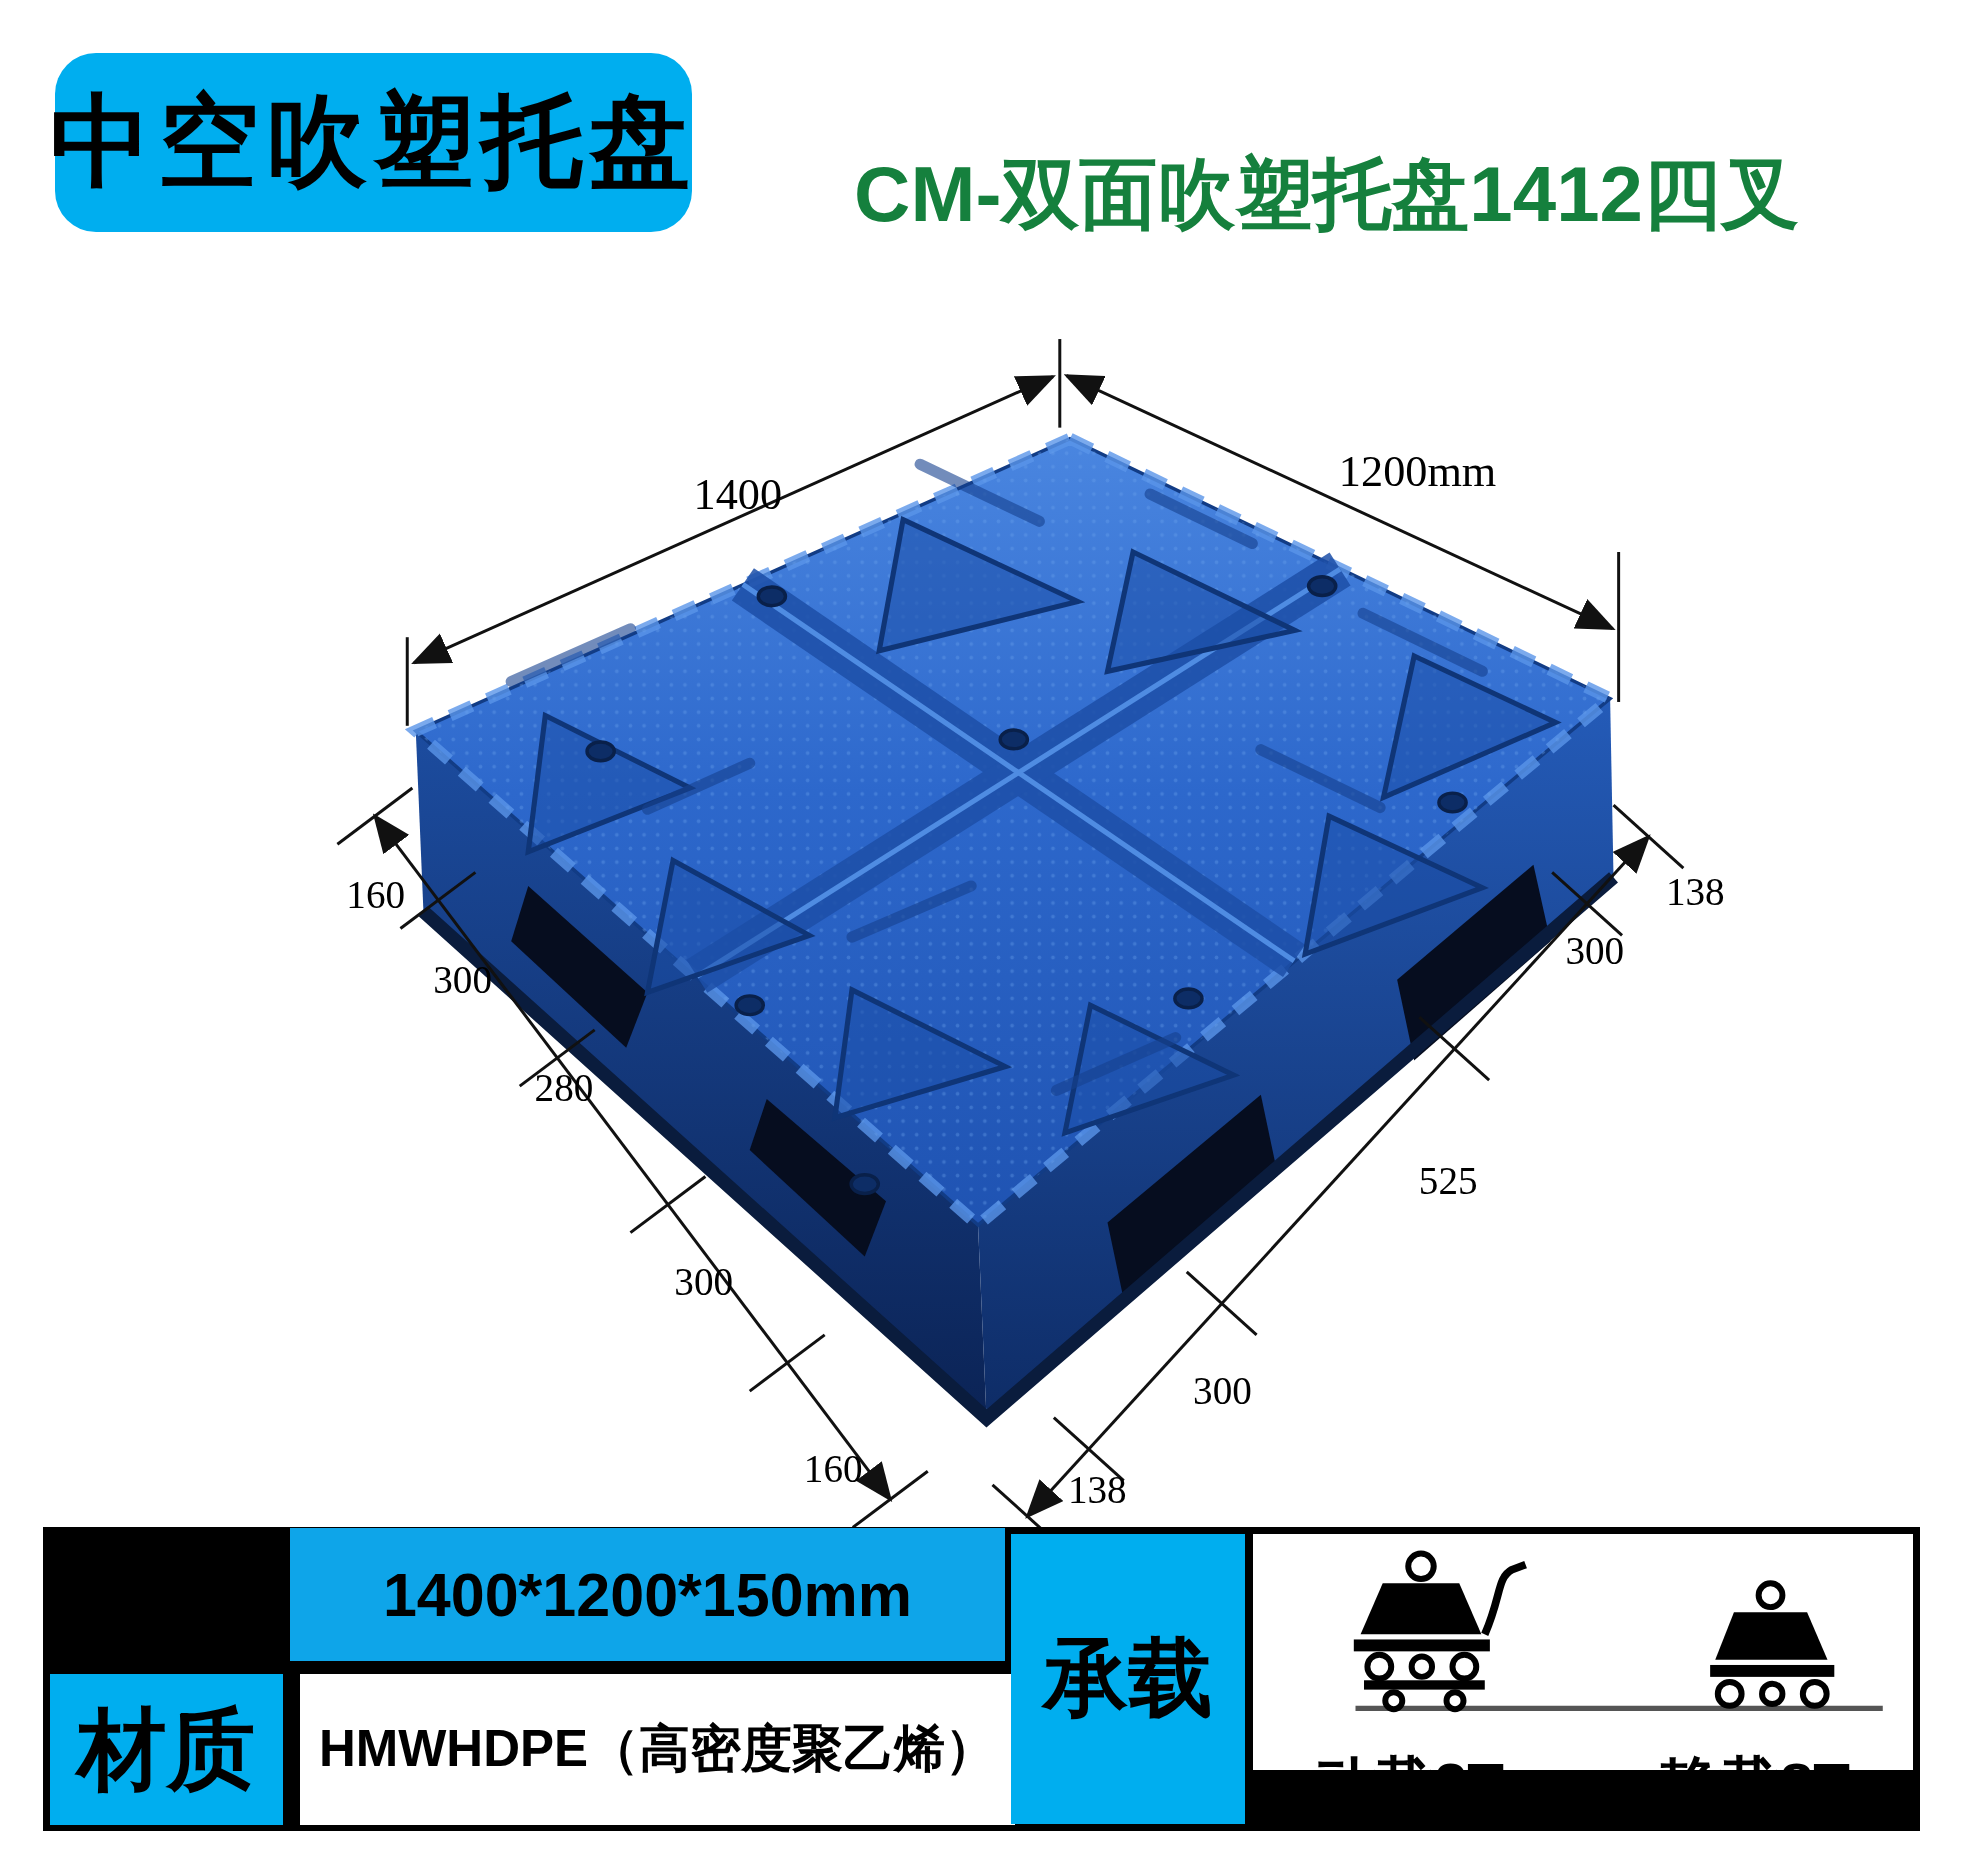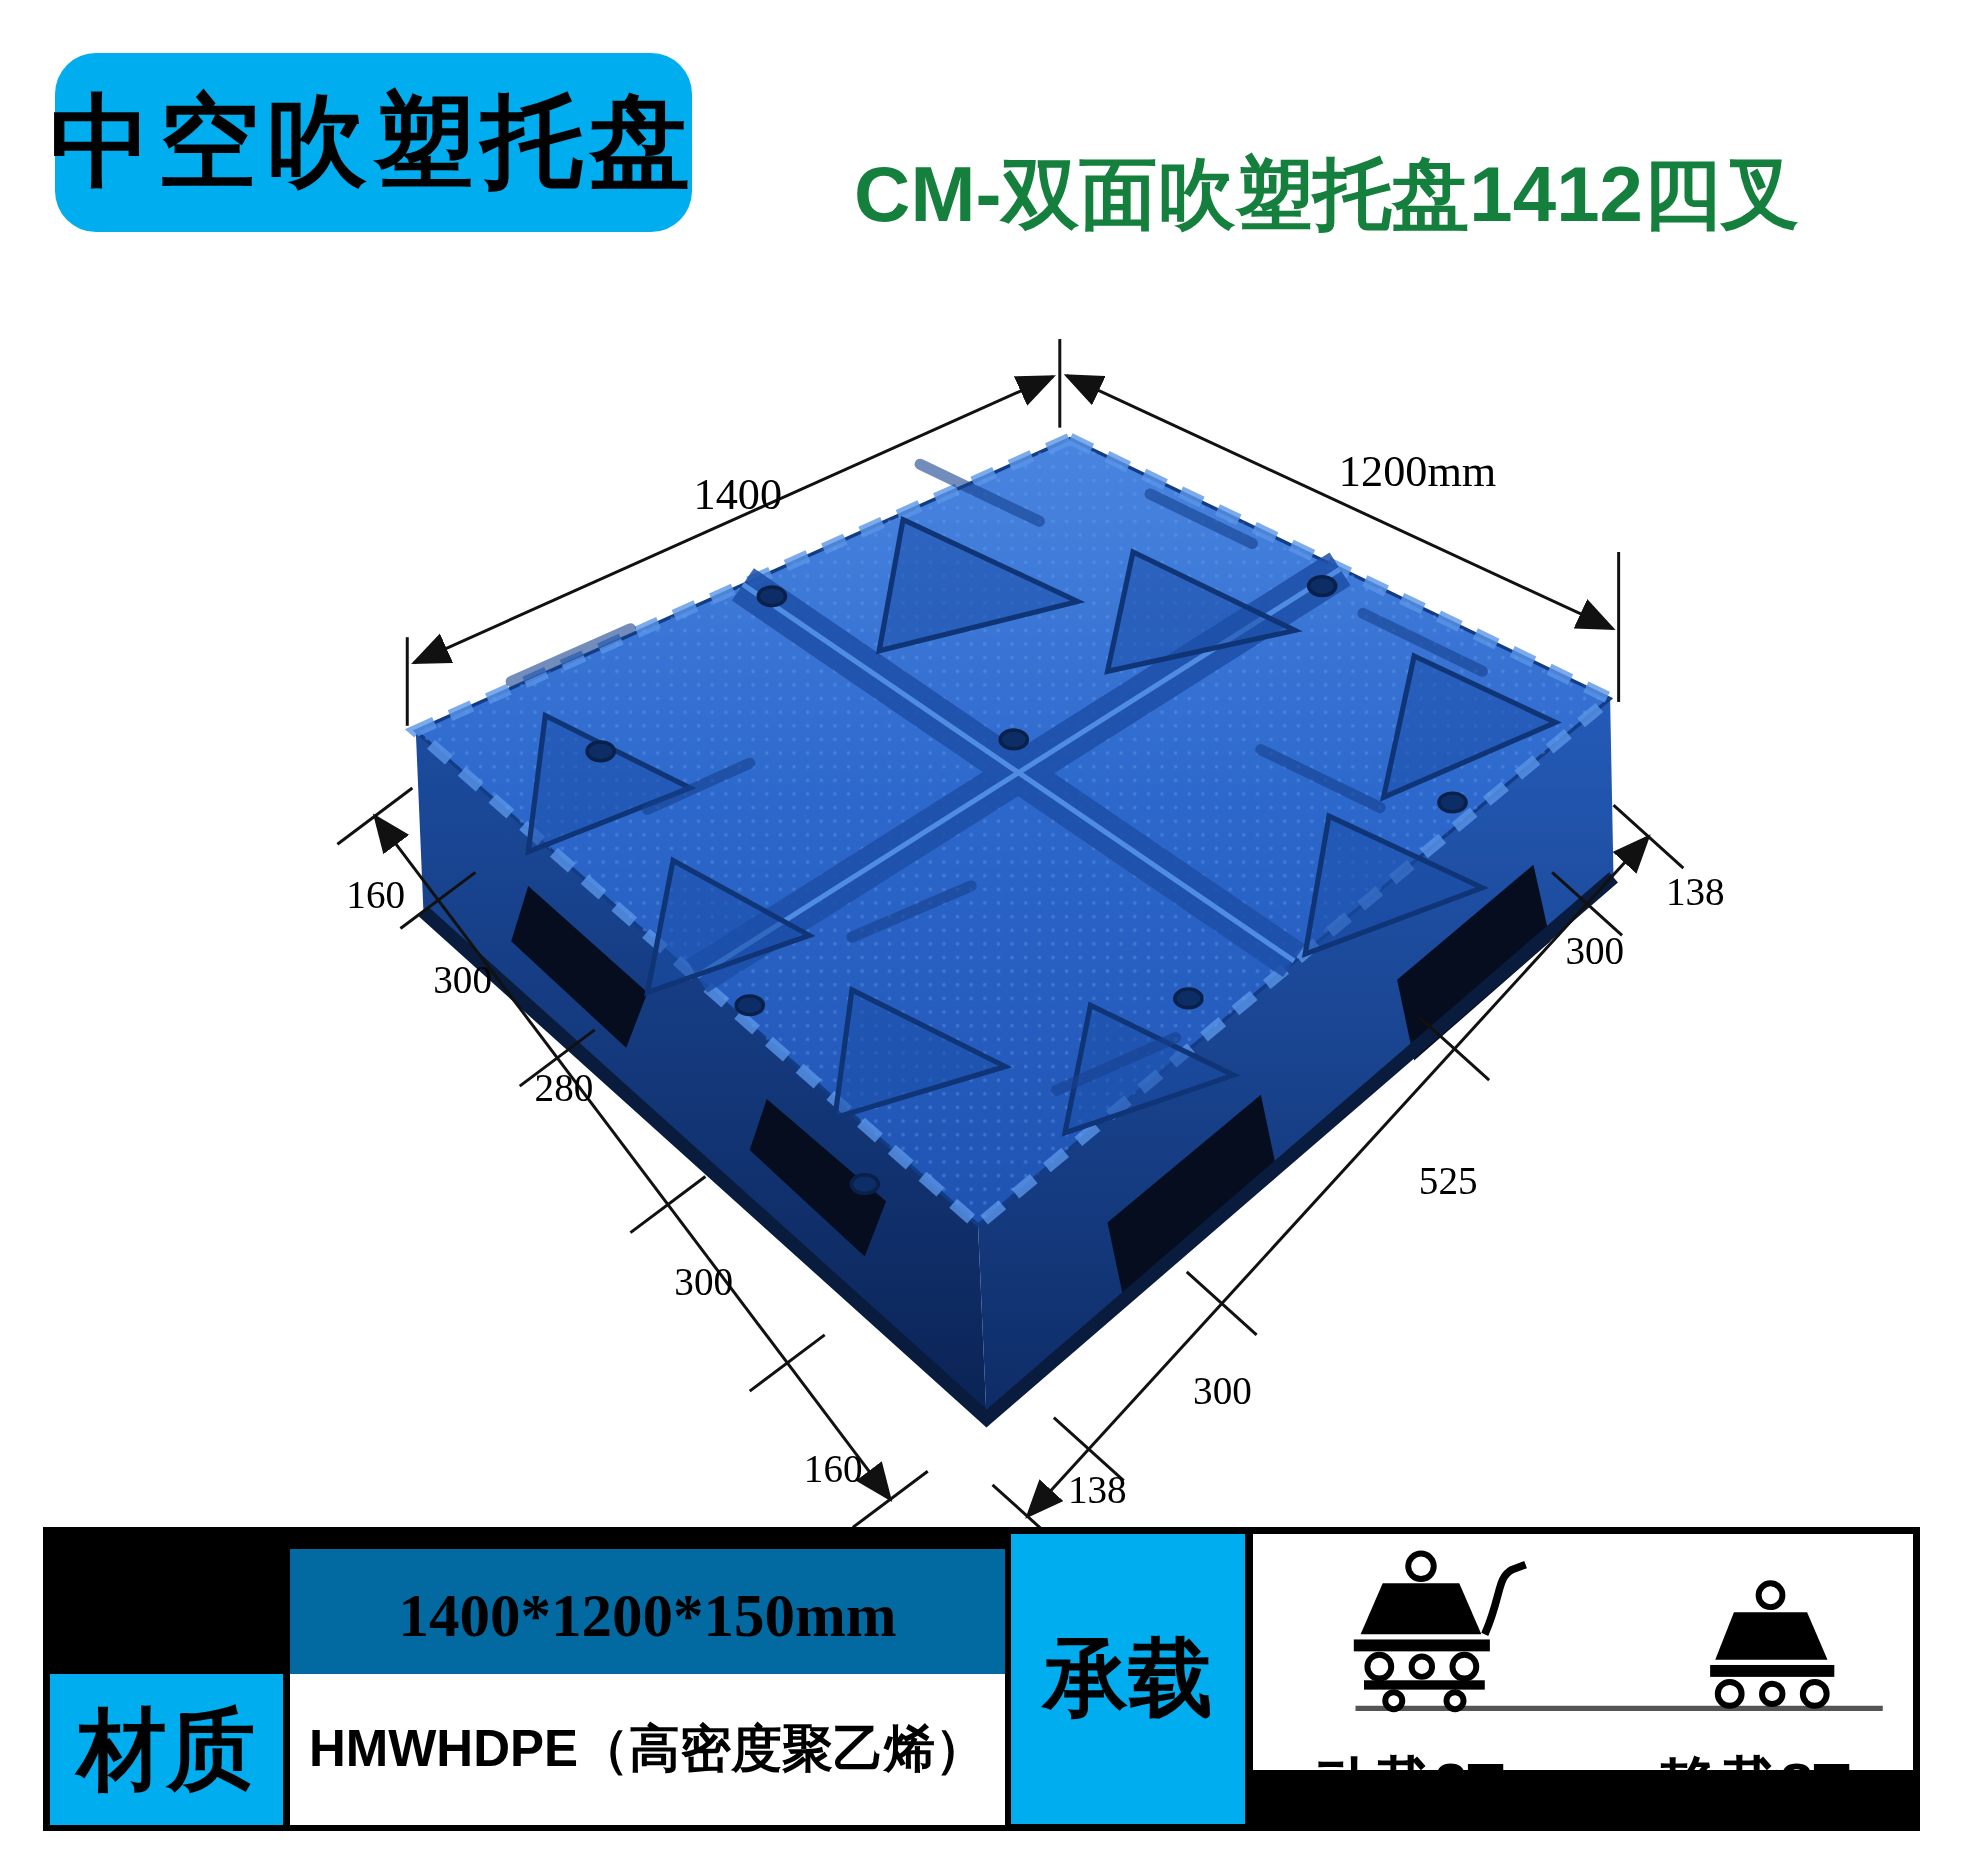--- a/index.html
+++ b/index.html
@@ -164,24 +164,24 @@
 
     <text class="dimtxt" x="1990" y="1062" text-anchor="middle">138</text>
     <text class="dimtxt" x="1872" y="1132" text-anchor="middle">300</text>
     <text class="dimtxt" x="1700" y="1402" text-anchor="middle">525</text>
     <text class="dimtxt" x="1435" y="1648" text-anchor="middle">300</text>
     <text class="dimtxt" x="1288" y="1764" text-anchor="middle">138</text>
   </svg>
 
   <div class="spec">
 
-    <div class="cell val" style="left:247px;top:22px;width:715px;height:133px;background:#0369a1;font-size:61px;font-family:Liberation Serif, serif;">1400*1200*150mm</div>
+    <div class="cell val" style="left:247px;top:1px;width:715px;height:133px;background:#0ea5e9;font-size:61px;">1400*1200*150mm</div>
 
     <div class="cell kai" style="left:6.8px;top:147px;width:233px;height:151px;background:#00AEEF;font-size:89px;">材质</div>
-    <div class="cell val" style="left:247px;top:147px;width:715px;height:151px;background:#fff;font-size:51px;">HMWHDPE（高密度聚乙烯）</div>
+    <div class="cell val" style="left:257px;top:147px;width:715px;height:151px;background:#fff;font-size:51px;">HMWHDPE（高密度聚乙烯）</div>
 
     <div class="cell kai" style="left:968px;top:6.8px;width:234px;height:290px;background:#00AEEF;font-size:85px;">承载</div>
 
     <div class="loadcell" style="left:1210px;top:6.8px;width:660px;height:236px;">
       <svg width="660" height="290" viewBox="0 0 775 341">
 
         <line x1="120" y1="205" x2="740" y2="205" stroke="#555" stroke-width="6"></line>
 
         <g stroke="#000" fill="#000">
           <circle cx="197" cy="38" r="15" fill="#fff" stroke-width="7"></circle>

